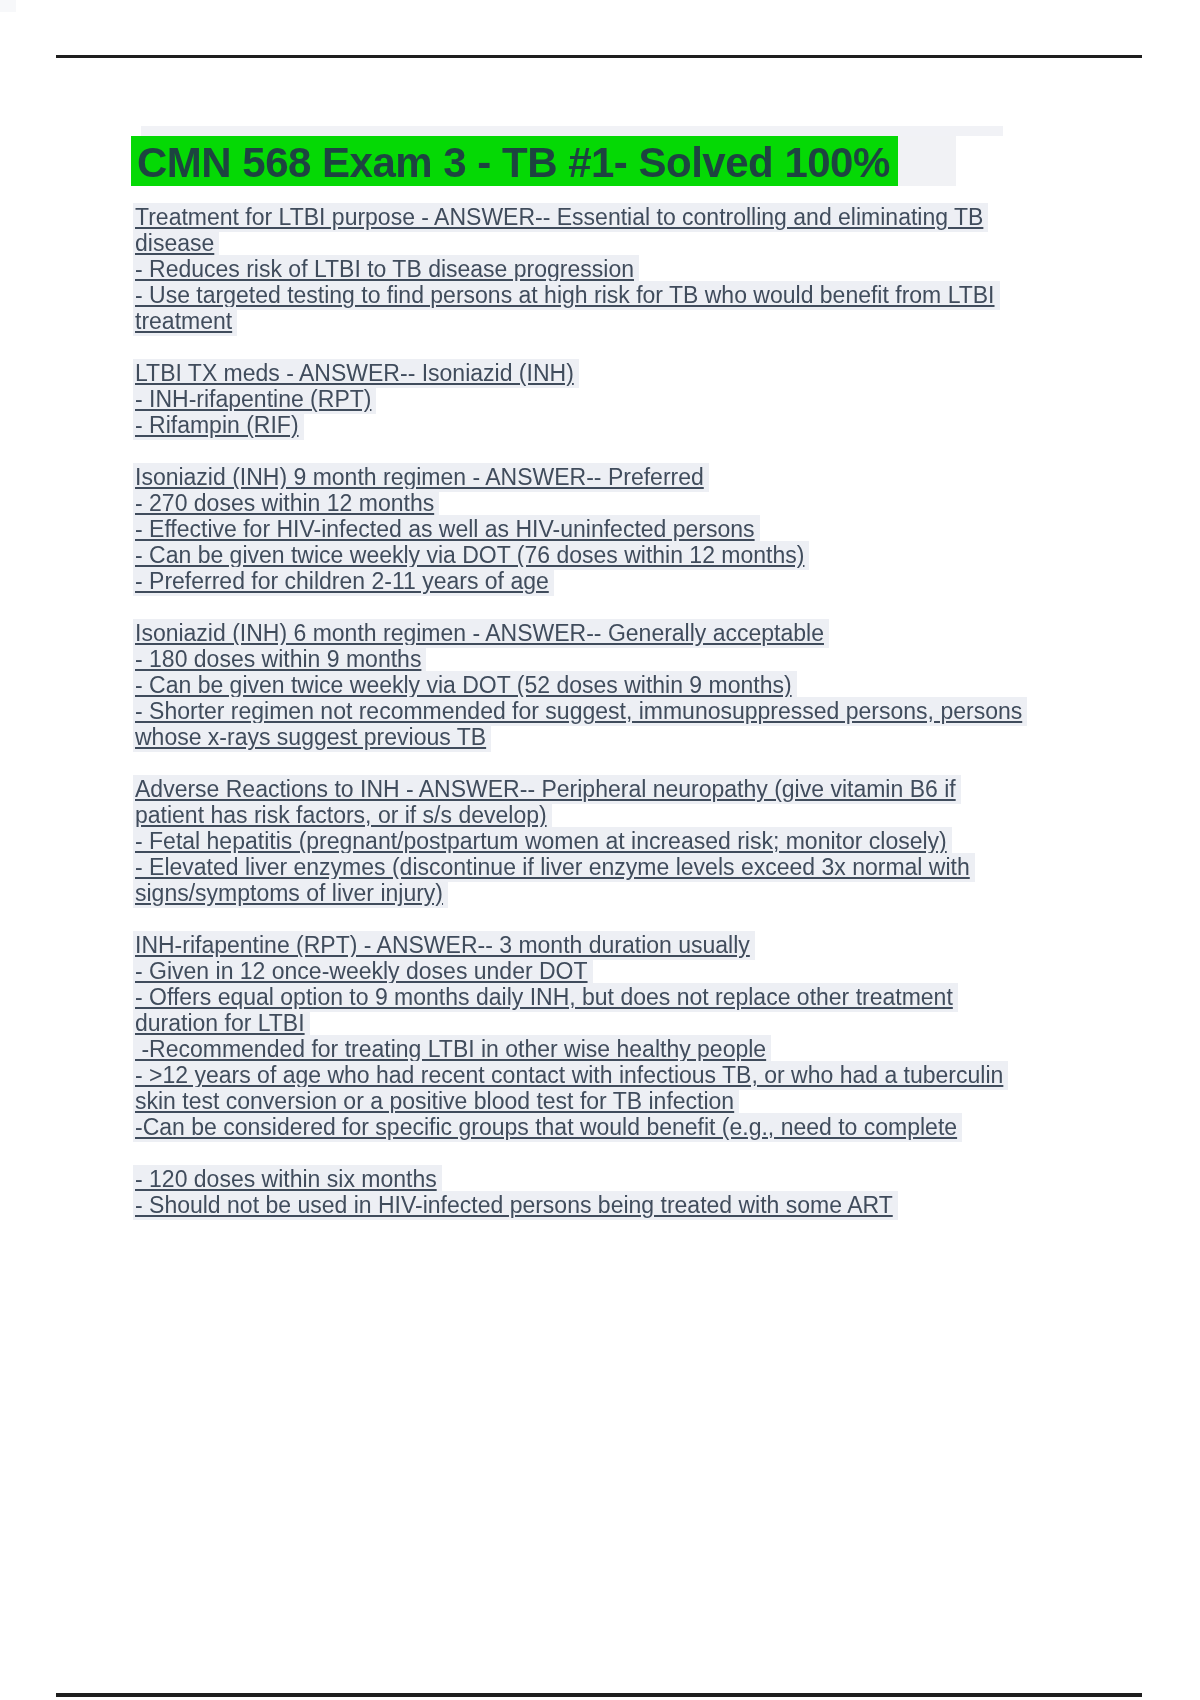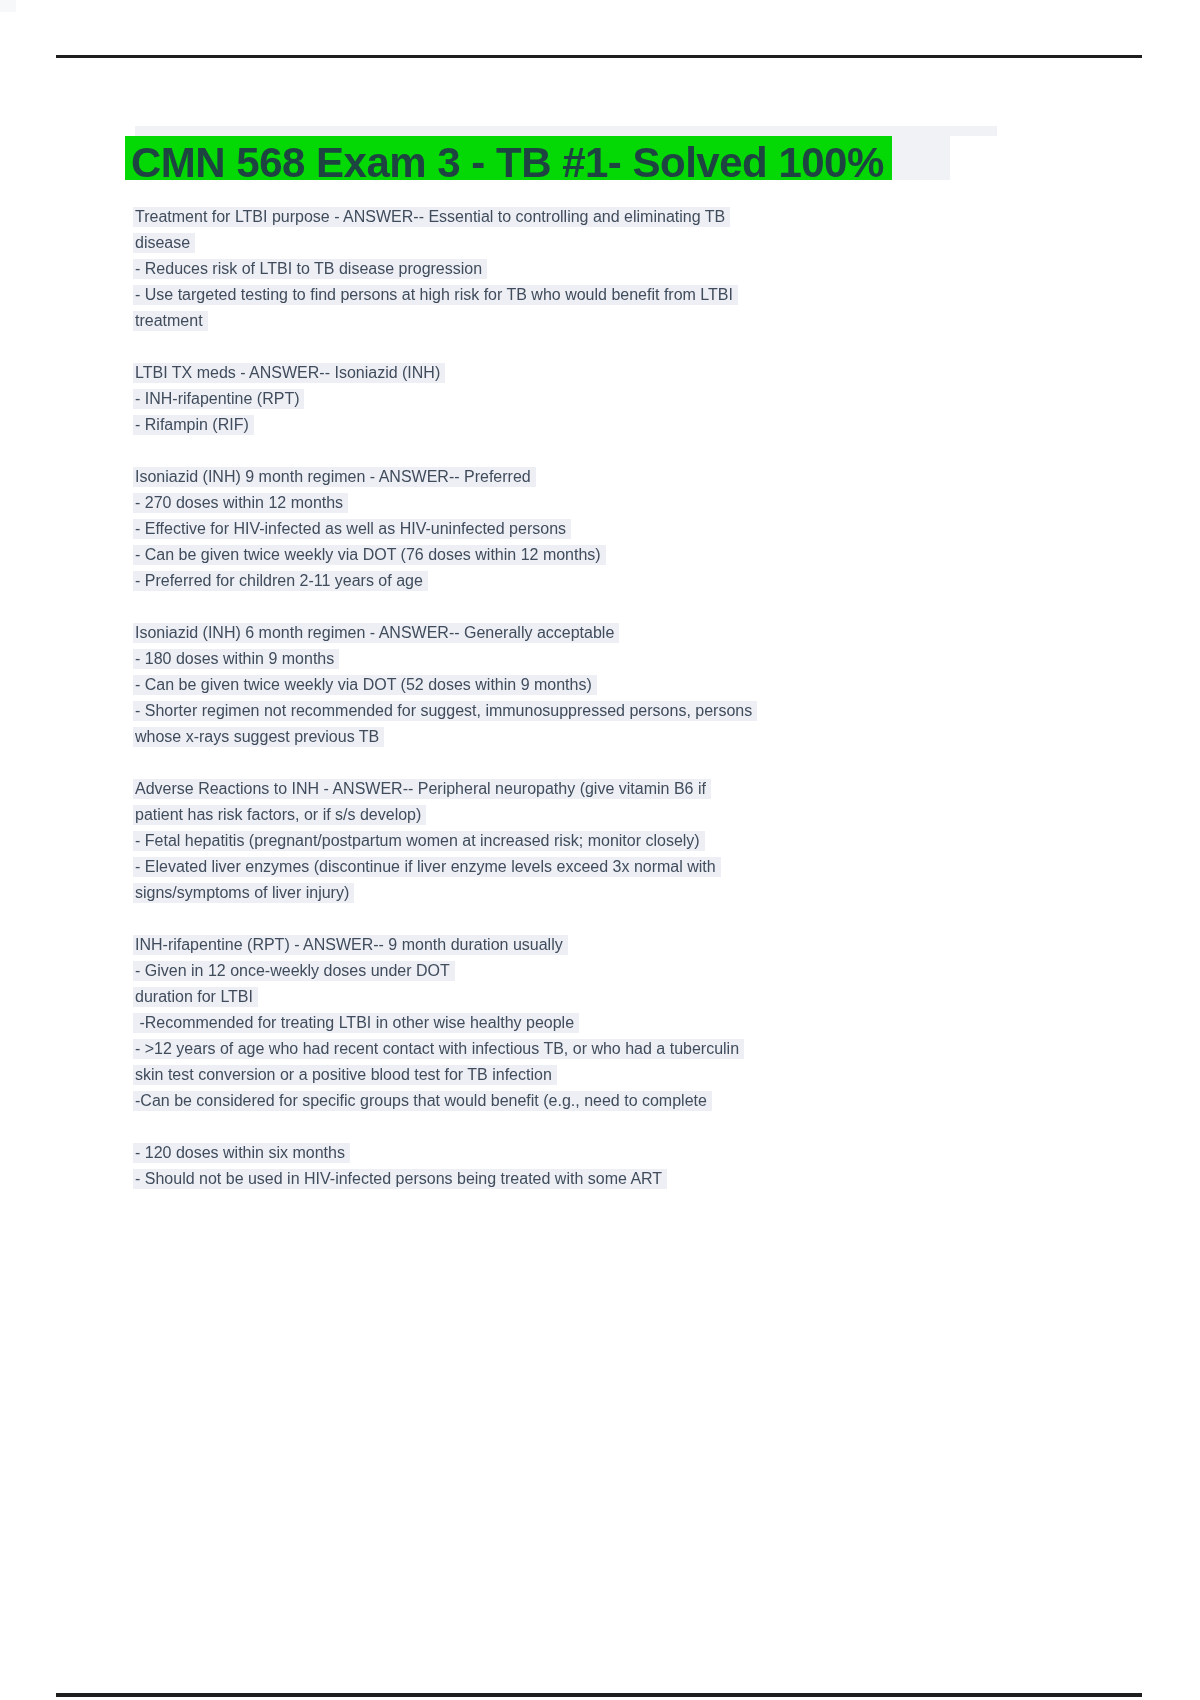--- a/index.html
+++ b/index.html
@@ -14,22 +14,22 @@
     position:absolute;left:0;top:0;width:16px;height:12px;
     background:#f7f8fa;
   }
   .rule{
     position:absolute;left:56px;width:1086px;height:3px;
     background:var(--rule-color,#1e1e1e);
   }
   .rule-top{top:55px;}
   .rule-bottom{top:1693px;height:4px;}
   .title-row{
-    position:absolute;left:125px;top:136px;
-    display:flex;align-items:stretch;height:44px;
+    position:absolute;left:131px;top:136px;
+    display:flex;align-items:stretch;height:50px;
   }
   .title-topstrip{
     position:absolute;left:10px;top:-10px;width:862px;height:10px;
     background:#f1f2f6;
   }
   .title{
     margin:0;
     background:var(--title-hl,#05d905);
     color:var(--title-color,#1d4440);
     font-size:42px;font-weight:bold;line-height:54px;
@@ -39,23 +39,24 @@
   }
   .title-ext{
     width:58px;
     background:#f1f2f5;
   }
   .content{
     position:absolute;left:135px;top:204px;width:960px;
   }
   .line{
     height:26px;line-height:26px;
-    font-size:16px;
+    font-size:23px;
     color:var(--body-color,#404c5c);
     white-space:pre;
+    text-decoration:underline;
   }
   .line.blank{height:26px;}
   .hl{
     background:var(--line-hl,#edeff4);
     padding:1px 5px 2px 2px;
     margin-left:-2px;
   }
 </style>
 </head>
 <body>
@@ -92,22 +93,23 @@
       <div class="line"><span class="hl">- Can be given twice weekly via DOT (52 doses within 9 months)</span></div>
       <div class="line"><span class="hl">- Shorter regimen not recommended for suggest, immunosuppressed persons, persons</span></div>
       <div class="line"><span class="hl">whose x-rays suggest previous TB</span></div>
       <div class="line blank"></div>
       <div class="line"><span class="hl">Adverse Reactions to INH - ANSWER-- Peripheral neuropathy (give vitamin B6 if</span></div>
       <div class="line"><span class="hl">patient has risk factors, or if s/s develop)</span></div>
       <div class="line"><span class="hl">- Fetal hepatitis (pregnant/postpartum women at increased risk; monitor closely)</span></div>
       <div class="line"><span class="hl">- Elevated liver enzymes (discontinue if liver enzyme levels exceed 3x normal with</span></div>
       <div class="line"><span class="hl">signs/symptoms of liver injury)</span></div>
       <div class="line blank"></div>
-      <div class="line"><span class="hl">INH-rifapentine (RPT) - ANSWER-- 9 month duration usually</span></div>
+      <div class="line"><span class="hl">INH-rifapentine (RPT) - ANSWER-- 3 month duration usually</span></div>
       <div class="line"><span class="hl">- Given in 12 once-weekly doses under DOT</span></div>
+      <div class="line"><span class="hl">- Offers equal option to 9 months daily INH, but does not replace other treatment</span></div>
       <div class="line"><span class="hl">duration for LTBI</span></div>
       <div class="line"><span class="hl"> -Recommended for treating LTBI in other wise healthy people</span></div>
       <div class="line"><span class="hl">- &gt;12 years of age who had recent contact with infectious TB, or who had a tuberculin</span></div>
       <div class="line"><span class="hl">skin test conversion or a positive blood test for TB infection</span></div>
       <div class="line"><span class="hl">-Can be considered for specific groups that would benefit (e.g., need to complete</span></div>
       <div class="line blank"></div>
       <div class="line"><span class="hl">- 120 doses within six months</span></div>
       <div class="line"><span class="hl">- Should not be used in HIV-infected persons being treated with some ART</span></div>
     </div>
 

